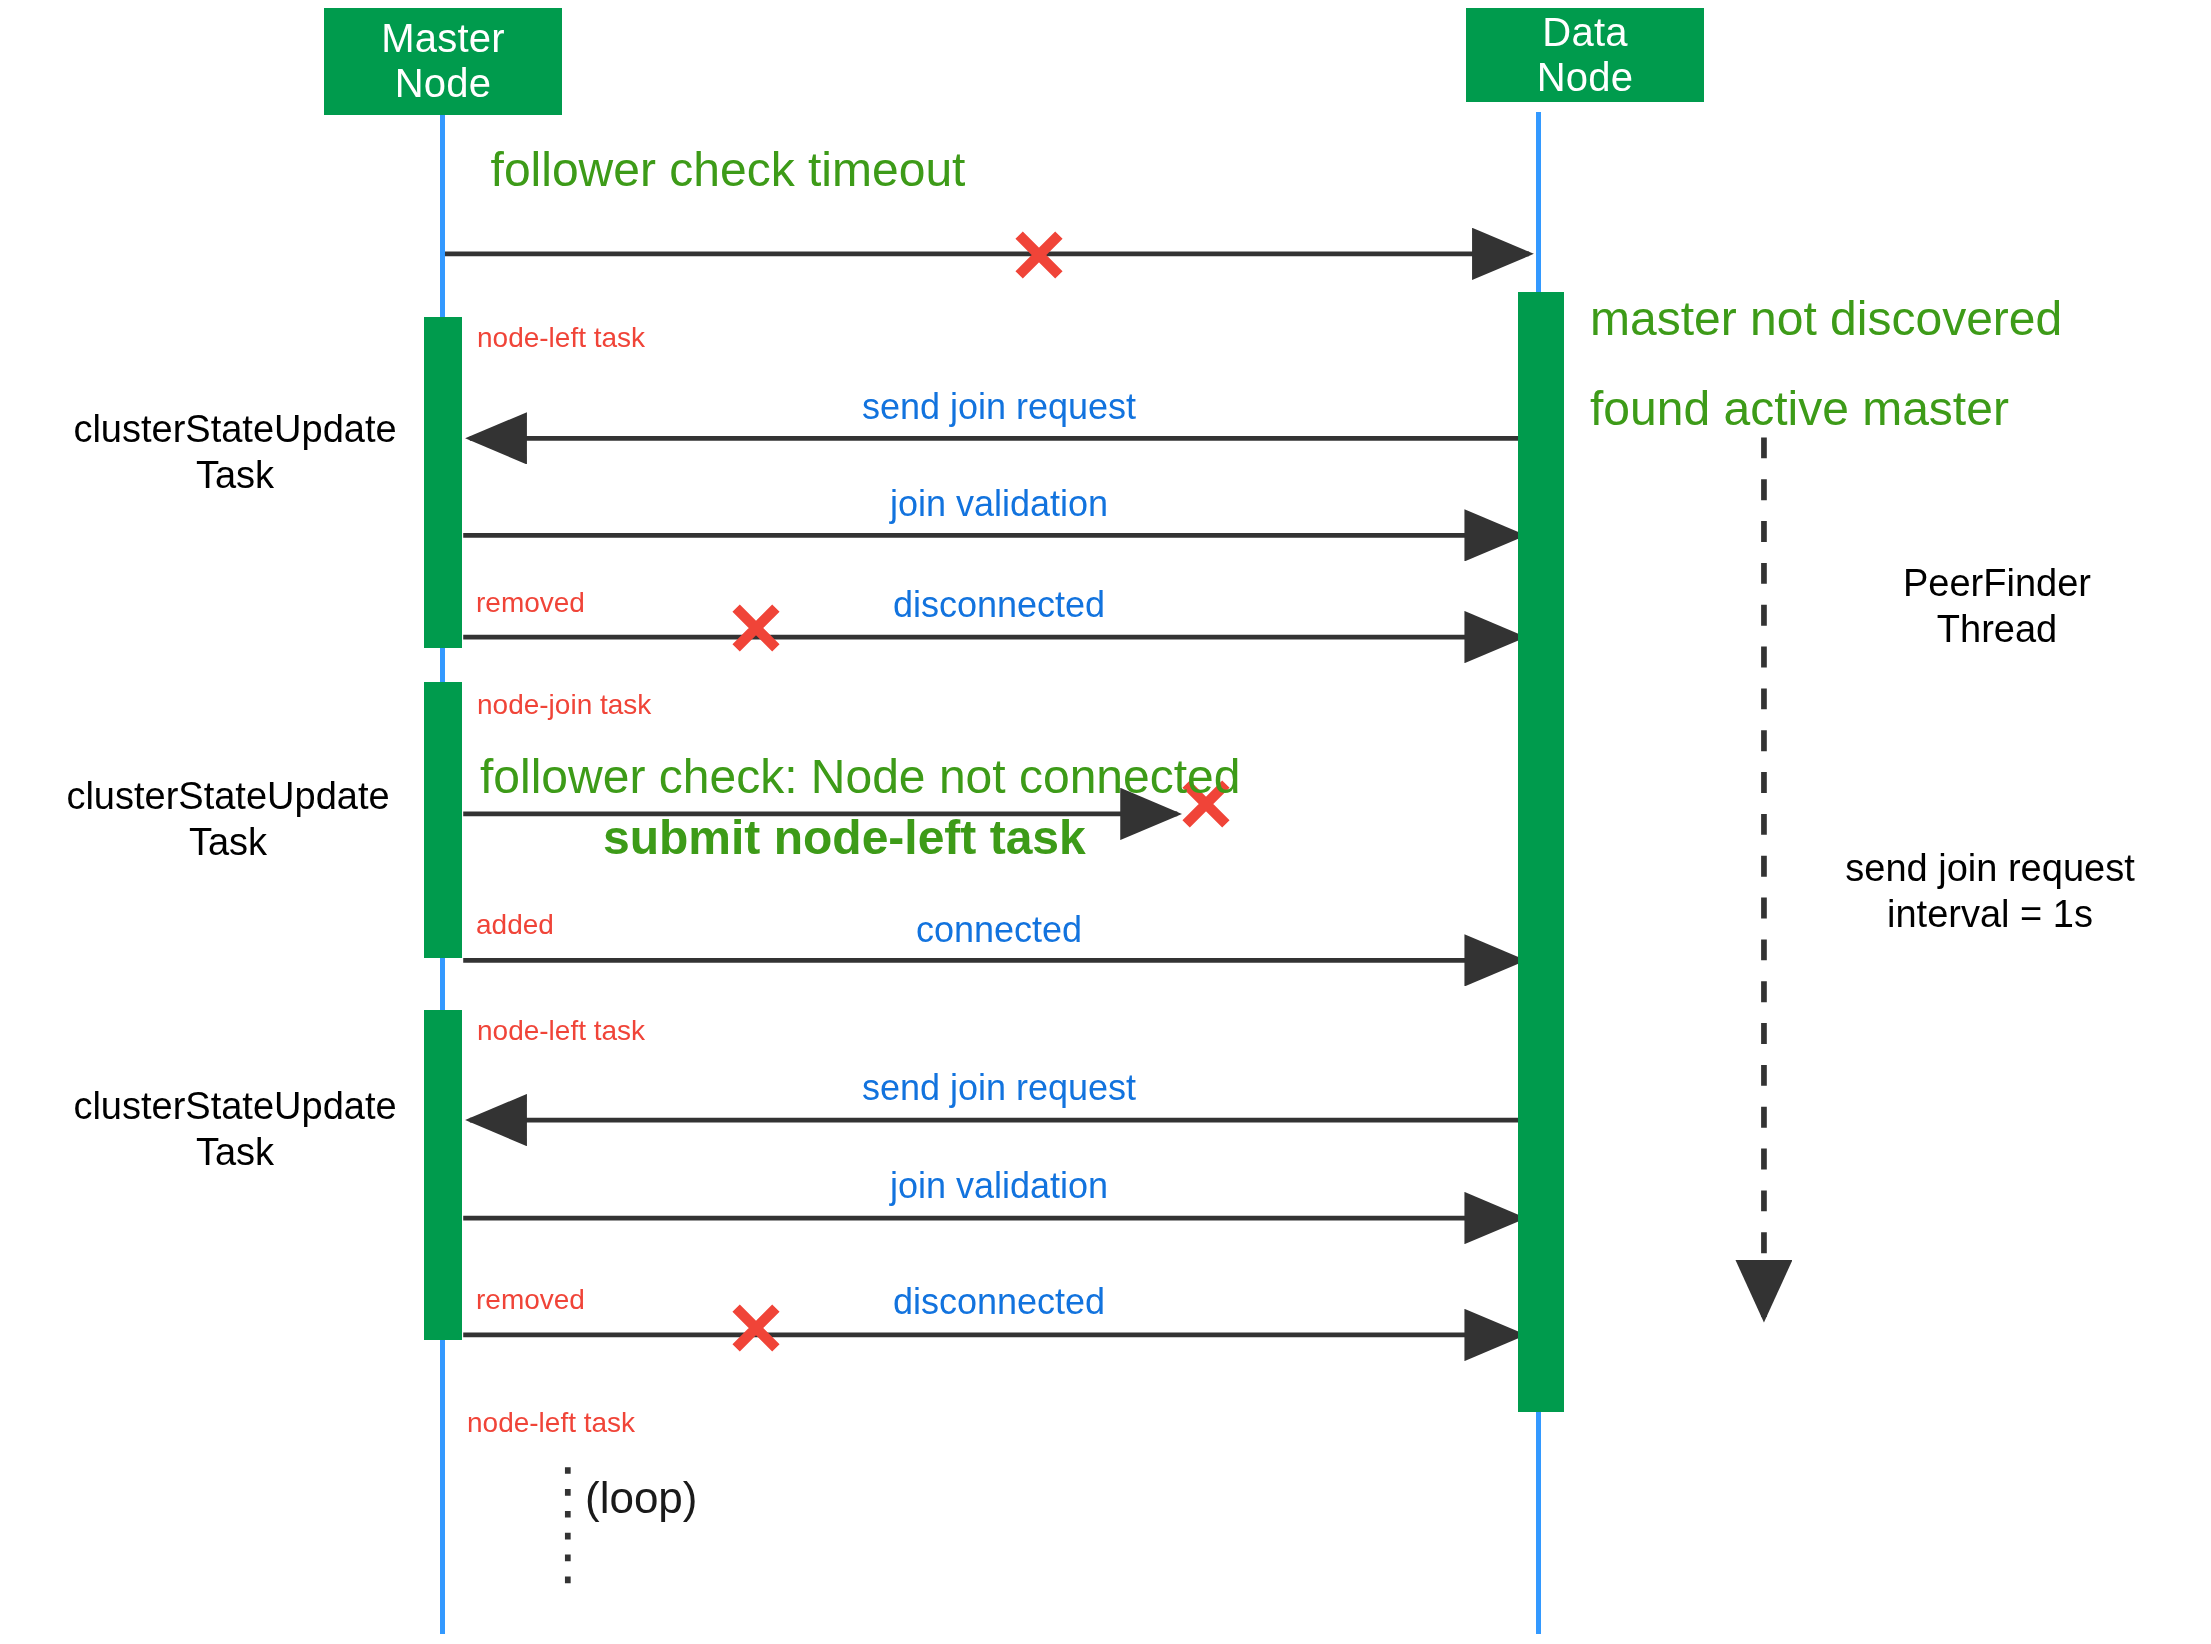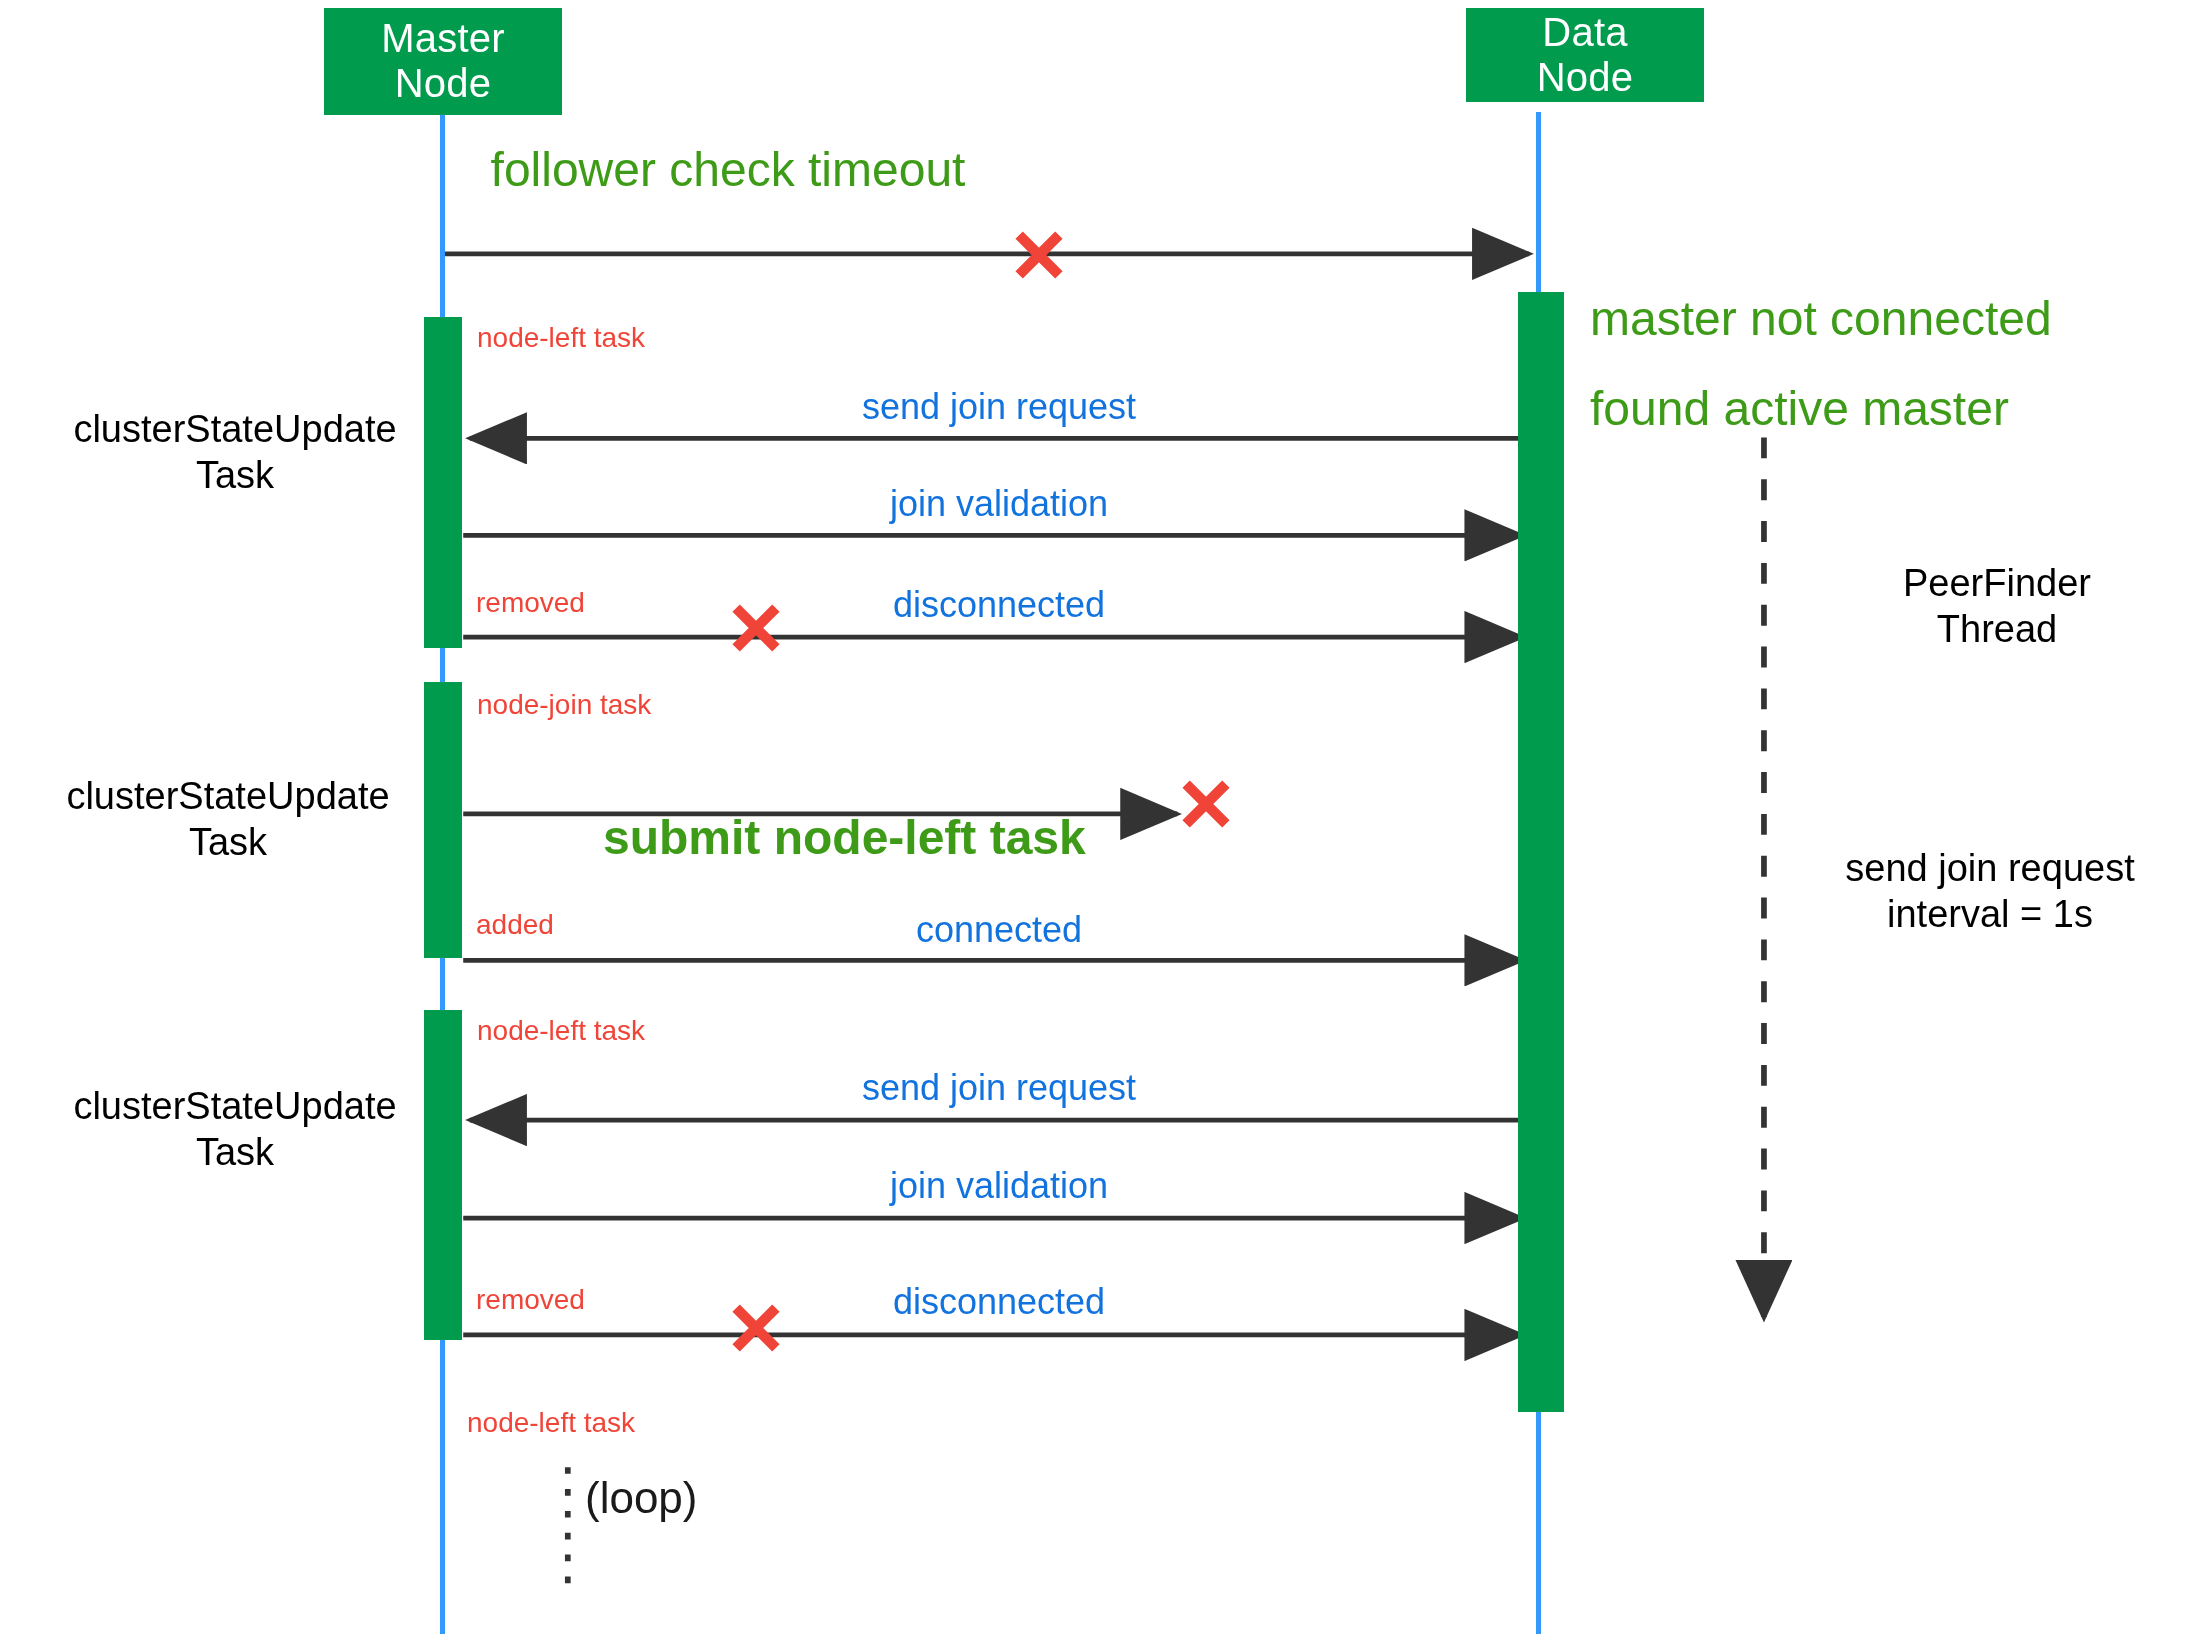--- a/index.html
+++ b/index.html
@@ -144,24 +144,25 @@
   <div class="xmark" style="left:756px; top:1328px;">
     <svg viewBox="0 0 56 56" width="53" height="53">
         <path d="M7 7 L49 49 M49 7 L7 49" stroke="#F04438" stroke-width="11" stroke-linecap="butt"></path>
       </svg>
   </div>
 
   <div class="lbl lbl-green ctr" style="left:728px; top:141px;">
     <div>follower check timeout</div>
   </div>
 
-  <div class="lbl lbl-green" style="left:1590px; top:290px;">master not connected</div>
+  <div class="lbl lbl-green" style="left:1590px; top:290px;">master not discovered</div>
 
   <div class="lbl lbl-green" style="left:1590px; top:380px;">found active master</div>
 
+  <div class="lbl lbl-green" style="left:480px; top:748px;">follower check: Node not connected</div>
 
   <div class="lbl lbl-green" style="left:603px; top:809px;font-weight:bold;">submit node-left task</div>
 
   <div class="lbl lbl-red" style="left:477px; top:321px;">node-left task</div>
   <div class="lbl lbl-red" style="left:477px; top:688px;">node-join task</div>
   <div class="lbl lbl-red" style="left:477px; top:1014px;">node-left task</div>
   <div class="lbl lbl-red" style="left:467px; top:1406px;">node-left task</div>
 
   <div class="lbl lbl-red" style="left:476px; top:586px;">removed</div>
   <div class="lbl lbl-red" style="left:476px; top:908px;">added</div>

